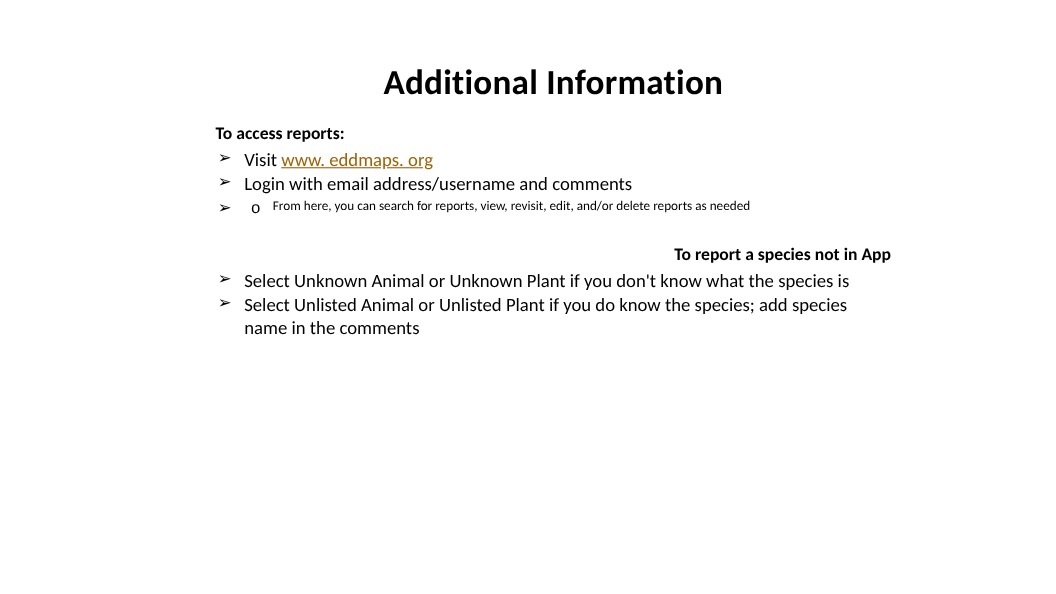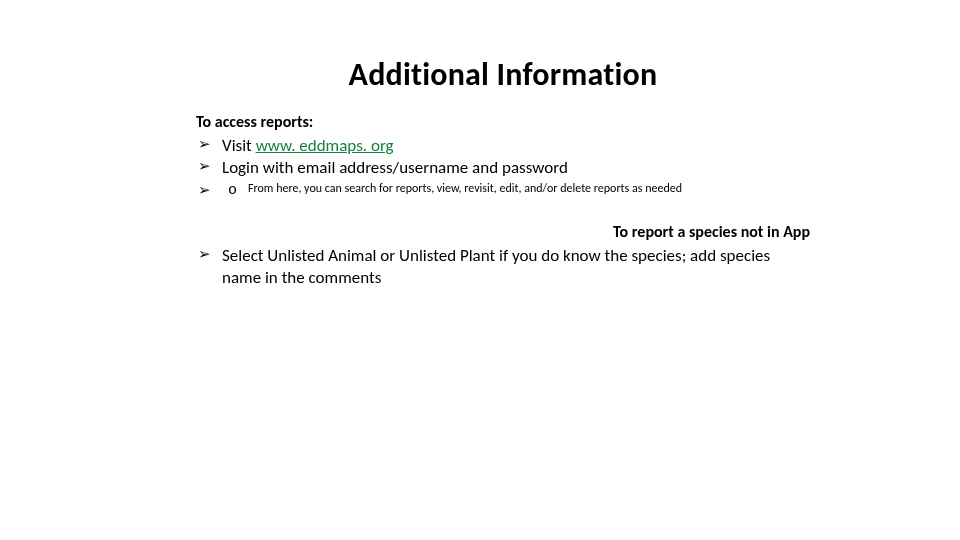--- a/index.html
+++ b/index.html
@@ -64,48 +64,51 @@
   ul.circle > li::before {
     content: "o";
     position: absolute;
     left: 6px;
     top: 0;
     font-size: 15px;
     font-family: "Courier New", monospace;
   }
   .link {
     text-decoration: underline;
-    color: #15803d;
+    color: #a16207;
     text-align: right;
   }
 </style>
 </head>
 <body>
 
 <div class="slide">
 
   <h1 class="title">Additional Information</h1>
 
   <div class="section-heading">To access reports:</div>
   <ul class="arrow">
     <li>
       <span>Visit </span><span class="link">www. eddmaps. org</span><span></span>
     </li>
     <li>
-      <span>Login with email address/username and password</span>
+      <span>Login with email address/username and comments</span>
     </li>
     <li>
       <ul class="circle">
         <li>
           <span>From here, you can search for reports, view, revisit, edit, and/or delete reports as needed</span>
         </li>
       </ul>
     </li>
   </ul>
 
   <div class="section-heading second">To report a species not in App</div>
   <ul class="arrow">
     <li>
+      <span>Select Unknown Animal or Unknown Plant if you don't know what the species is</span>
+    </li>
+    <li>
       <span>Select Unlisted Animal or Unlisted Plant if you do know the species; add species name in the comments</span>
     </li>
   </ul>
 
 </div>
 
 </body></html>

